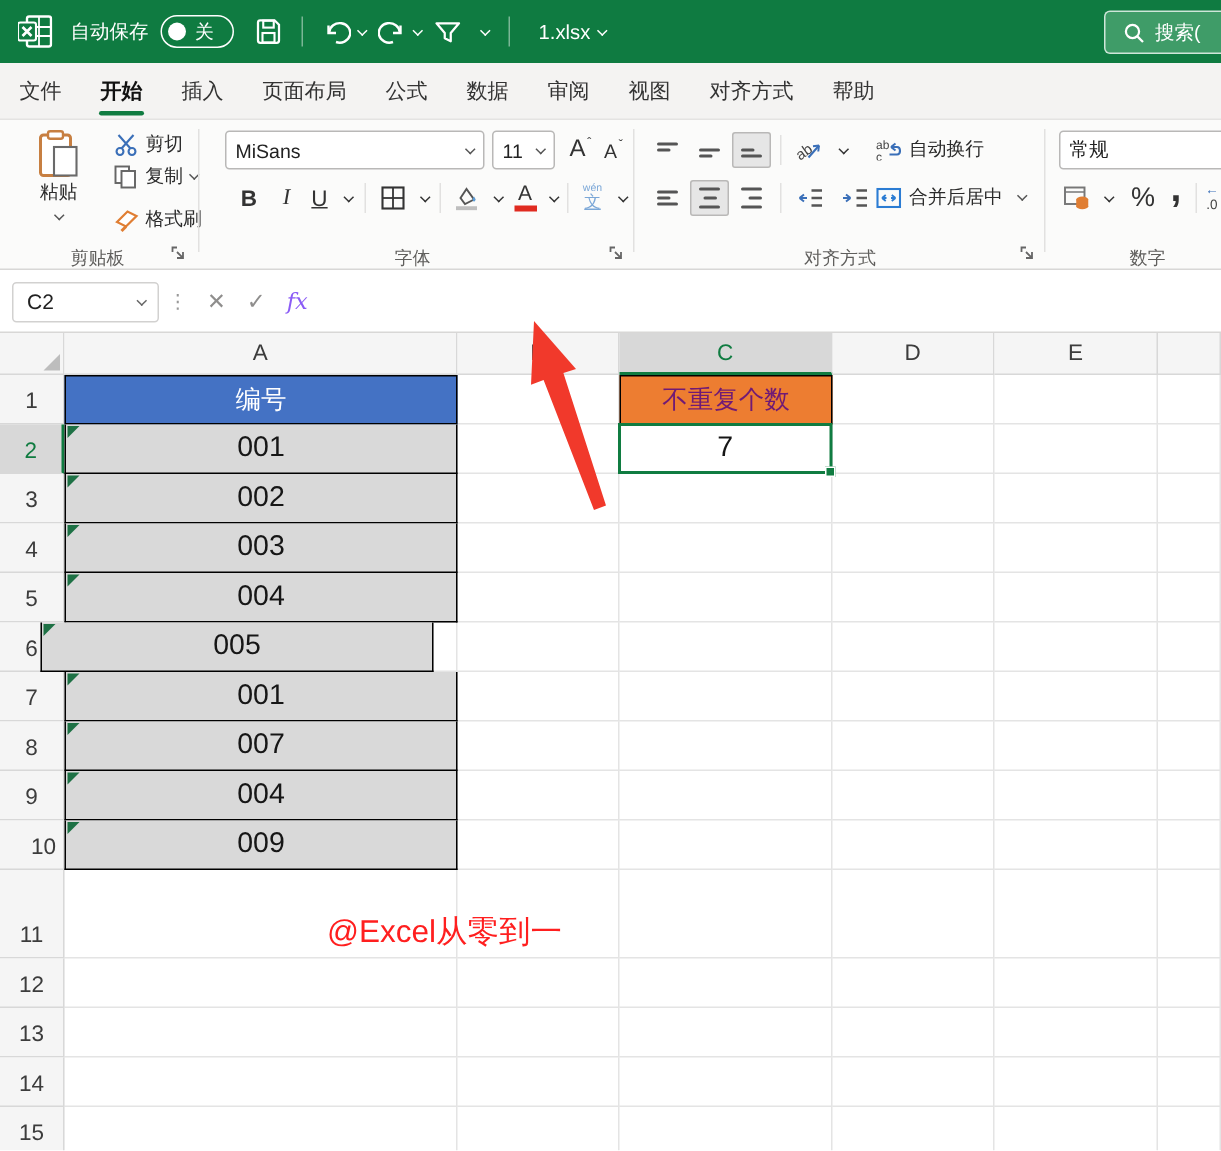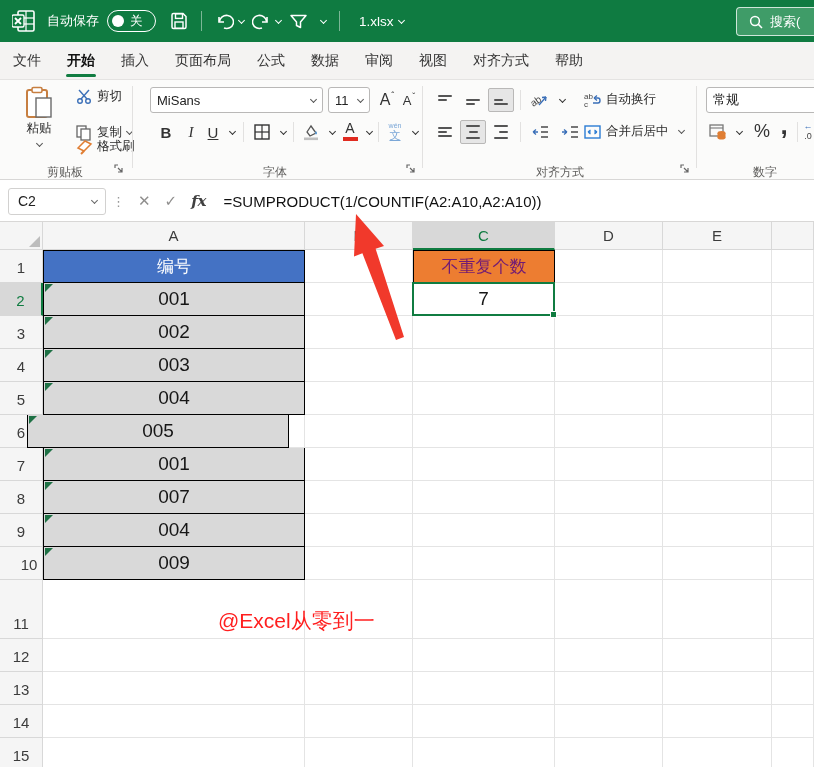--- a/index.html
+++ b/index.html
@@ -50,21 +50,21 @@
   .alnico { display:inline-block; }
   .alnico i { display:block; height:2px; background:#555; border-radius:1px; margin:2px 0; }
 
   
   #formulabar { left:0; top:181px; width:814px; height:41px; background:#fff;
     border-bottom:1px solid #D8D7D6; display:flex; align-items:center; }
   #namebox { margin-left:8px; width:98px; height:27px; border:1px solid #d2d1d0; border-radius:3px;
     display:flex; align-items:center; font-size:14px; color:#222; padding-left:9px; cursor:pointer; }
   #namebox .chev { margin-left:auto; margin-right:8px; color:#666; }
   .fb-ico { color:#8f8e8d; font-size:15px; padding:0 7px; cursor:pointer; }
-  #fx-icon { font-family:"DejaVu Serif",serif; font-style:italic; color:#404040; font-weight:bold; }
+  #fx-icon { font-family:"DejaVu Serif",serif; font-style:italic; color:#8b5cf6; font-weight:normal; }
   #formula-input { font-size:15px; color:#111; margin-left:10px; white-space:nowrap; cursor:text; }
 
   
   #sheet { left:0; top:222px; width:814px; height:545px; background:#fff; overflow:hidden; }
   .colhdr, .rowhdr, #corner { position:absolute; background:#F5F5F5; border-right:1px solid #D8D8D8;
     border-bottom:1px solid #D8D8D8; color:#3c3c3c; font-size:15px;
     display:flex; align-items:center; justify-content:center; cursor:cell; }
   .colhdr.sel { background:#D8D8D8; color:var(--brand-green,#107C41); border-bottom:2px solid var(--brand-green,#107C41); }
   .rowhdr.sel { background:#D8D8D8; color:var(--brand-green,#107C41); border-right:2px solid var(--brand-green,#107C41); }
   .rowhdr { align-items:flex-end; padding-bottom:6px; }
@@ -173,21 +173,21 @@
     </div>
     <div class="rbtn" style="left:76px; top:8px;">
       <svg width="16" height="15" viewBox="0 0 16 15" style="margin-right:5px">
         <line x1="3" y1="1" x2="11" y2="10" stroke="#3A6FB8" stroke-width="1.4"></line>
         <line x1="13" y1="1" x2="5" y2="10" stroke="#3A6FB8" stroke-width="1.4"></line>
         <circle cx="4" cy="12" r="2.3" fill="none" stroke="#3A6FB8" stroke-width="1.4"></circle>
         <circle cx="12" cy="12" r="2.3" fill="none" stroke="#3A6FB8" stroke-width="1.4"></circle>
       </svg>
       <span>剪切</span>
     </div>
-    <div class="rbtn" style="left:76px; top:44px;">
+    <div class="rbtn" style="left:76px; top:29px;">
       <svg width="15" height="16" viewBox="0 0 15 16" style="margin-right:6px">
         <rect x="1" y="1" width="9" height="11" fill="#fff" stroke="#666" stroke-width="1.3"></rect>
         <rect x="5" y="4" width="9" height="11" fill="#fff" stroke="#666" stroke-width="1.3"></rect>
       </svg>
       <span>复制</span>
       <span class="chev sm" style="color:#555"></span>
     </div>
     <div class="rbtn" style="left:76px; top:58px;">
       <svg width="17" height="16" viewBox="0 0 17 16" style="margin-right:4px">
         <path d="M2 9 L9 2 L15 5 L8 12 Z" fill="#fff" stroke="#E07E33" stroke-width="1.5"></path>
@@ -397,21 +397,20 @@
 
   <div id="formulabar" class="abs">
     <div id="namebox">
       <span>C2</span>
       <span class="chev sm"></span>
     </div>
     <span style="color:#999; margin:0 6px; font-size:13px;">⋮</span>
     <span class="fb-ico">✕</span>
     <span class="fb-ico">✓</span>
     <span class="fb-ico" id="fx-icon">fx</span>
-    <span id="formula-input">=SUMPRODUCT(1/COUNTIF(A2:A10,A2:A10))</span>
   </div>
 
   <div id="sheet" class="abs">
       <div class="" id="corner" style="left: 0px; top: 0px; width: 43px; height: 28px;">
         <span id="corner-tri"></span>
       </div>
       <div class="colhdr" style="left: 43px; top: 0px; width: 262px; height: 28px;">A</div>
       <div class="colhdr" style="left: 305px; top: 0px; width: 108px; height: 28px;">B</div>
       <div class="colhdr sel" style="left: 413px; top: 0px; width: 142px; height: 28px;">C</div>
       <div class="colhdr" style="left: 555px; top: 0px; width: 108px; height: 28px;">D</div>

